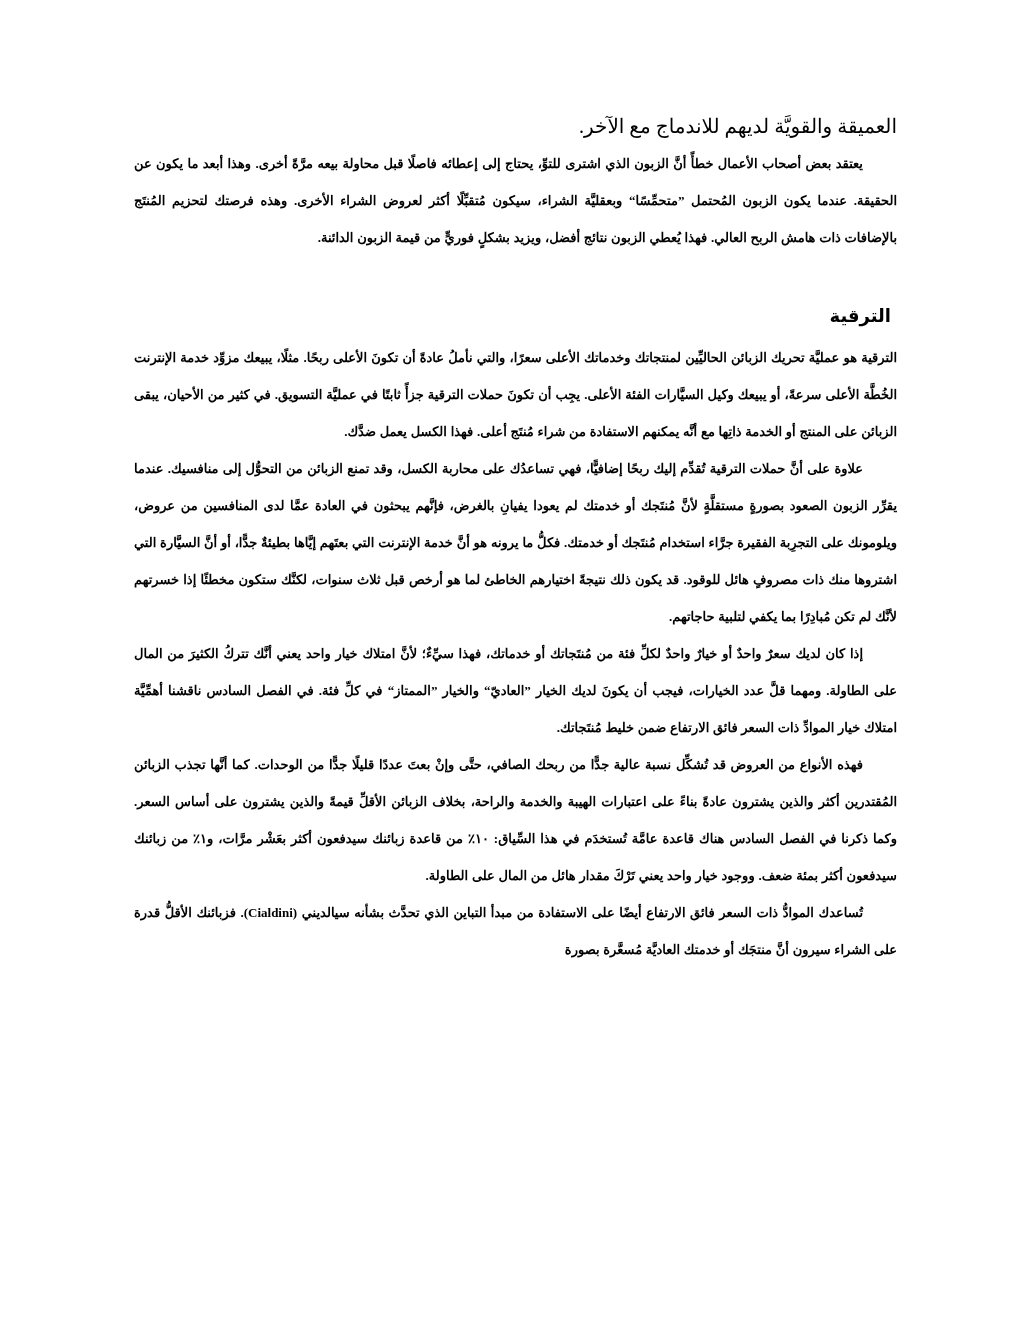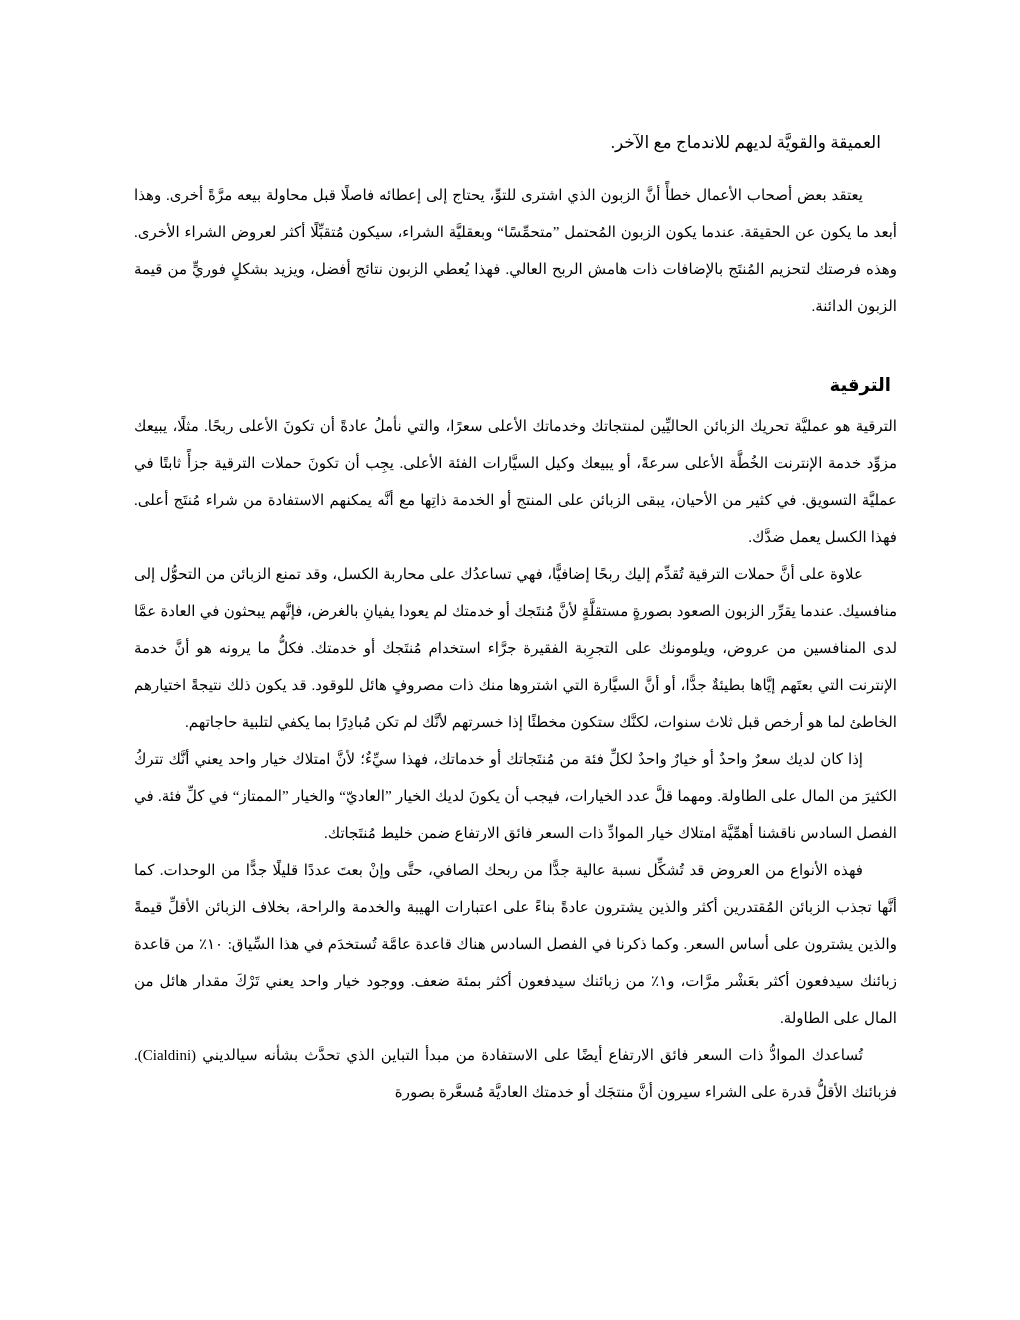--- a/index.html
+++ b/index.html
@@ -29,41 +29,42 @@
     top: 108px;
     right: 123px;
     width: 775px;
     direction: rtl;
     text-align: justify;
     text-align-last: right;
   }
 
   p.body-par {
     margin: 0 0 0 12px;
-    font-size: 15px;
+    font-size: 13px;
     line-height: 37px;
     letter-spacing: 0;
     word-spacing: 0.5px;
     text-align: justify;
     text-align-last: right;
     direction: rtl;
     font-family: "Liberation Serif", "DejaVu Serif", serif;
+    font-weight: bold;
   }
 
   p.indented {
     text-indent: 34px;
   }
 
   
   .carryover {
-    font-size: 17px;
+    font-size: 20px;
     line-height: 37px;
     direction: rtl;
     text-align: left;
-    margin: 16px;
+    margin: 0;
     padding-left: 0;
   }
 
   .gap-before-heading {
     height: 37px;
   }
 
   h2.section-heading {
     margin: 6px;
     padding: 0;

